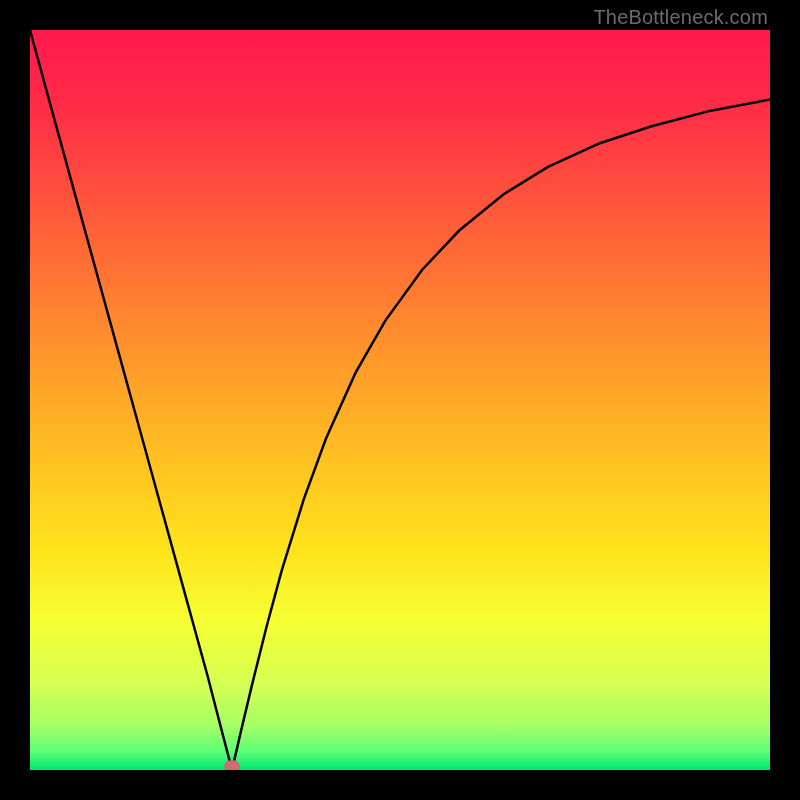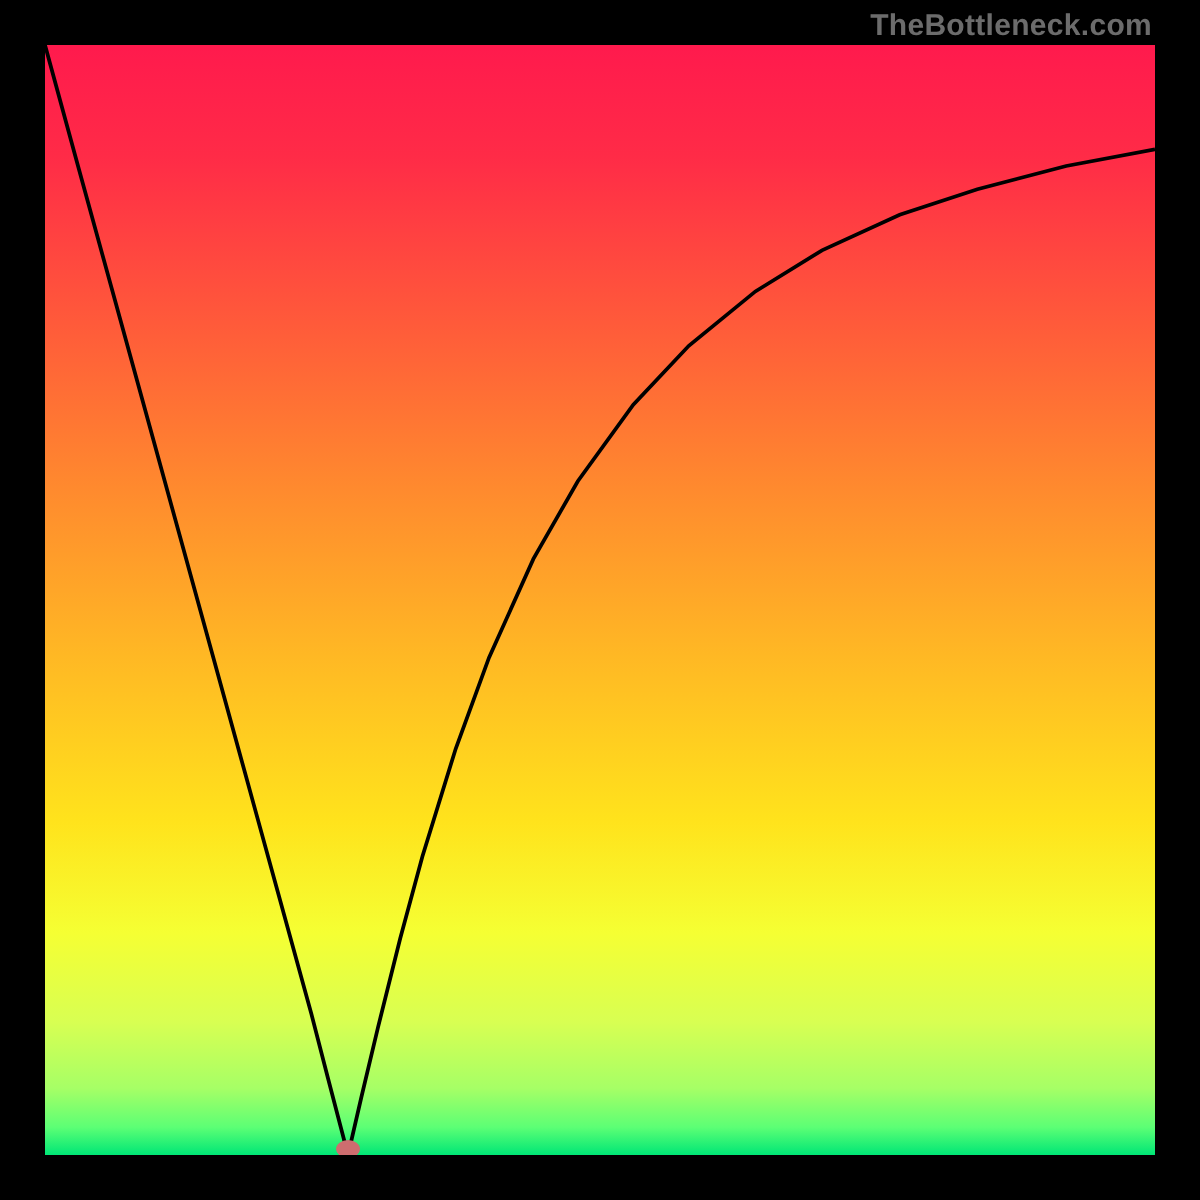--- a/index.html
+++ b/index.html
@@ -48,21 +48,21 @@
   .dot {
     fill: #ce6d6f;
     stroke: none;
   }
   .watermark {
     position: absolute;
     top: 6px;
     right: 32px;
     color: #6c6c6c;
     font-size: 20px;
-    font-weight: 700;
+    font-weight: 400;
     letter-spacing: 0.2px;
     user-select: none;
   }
 </style>
 </head>
 <body>
 
 <div class="frame">
 
   <div class="plot-area">

